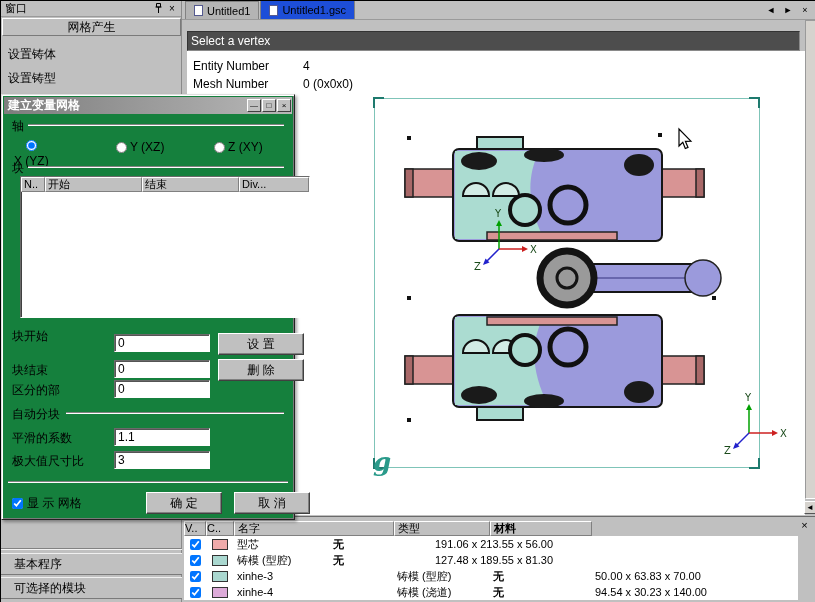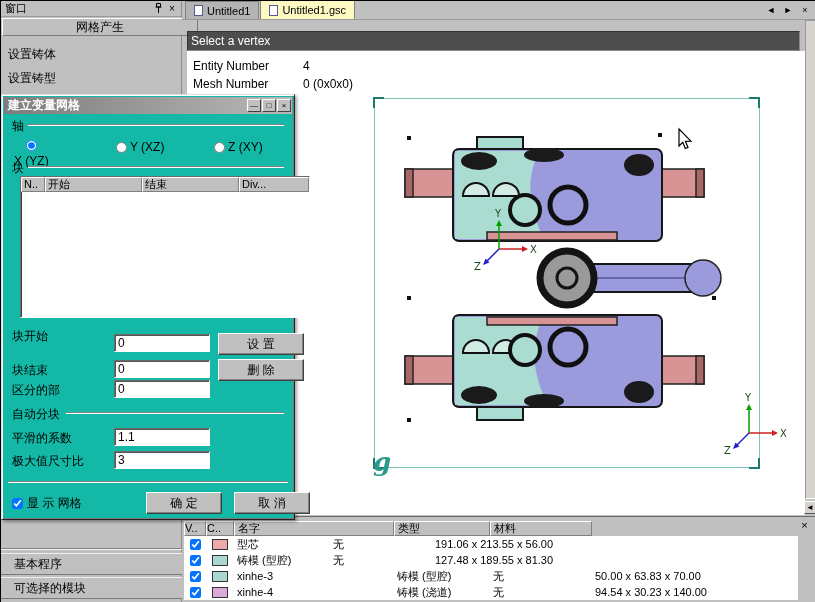--- a/index.html
+++ b/index.html
@@ -4,29 +4,29 @@
 <style>
   *{margin:0;padding:0;box-sizing:border-box;}
   body{width:815px;height:602px;font-family:"Liberation Sans","DejaVu Sans",sans-serif;font-size:12px;color:#000;background:#808080;}
   .screen{position:absolute;left:0;top:0;width:815px;height:602px;background:#c0c0c0;border-left:1px solid #000;border-top:1px solid #000;overflow:hidden;}
 
   
   .left-panel{position:absolute;left:0;top:0;width:181px;height:602px;background:#c0c0c0;border-right:1px solid #8a8a8a;}
   .panel-titlebar{position:absolute;left:0;top:0;width:100%;height:16px;display:flex;align-items:center;padding:0 2px 0 4px;font-size:11px;border-bottom:1px solid #9a9a9a;}
   .panel-title{flex:1;overflow:hidden;white-space:nowrap;}
   .flat-btn{width:14px;height:13px;display:flex;align-items:center;justify-content:center;background:transparent;border:none;font-size:10px;line-height:1;cursor:default;}
-  .panel-header{position:absolute;left:1px;top:17px;width:196px;height:18px;line-height:17px;text-align:center;background:#c0c0c0;border:1px solid;border-color:#fff #7a7a7a #7a7a7a #fff;}
+  .panel-header{position:absolute;left:1px;top:17px;width:179px;height:18px;line-height:17px;text-align:center;background:#c0c0c0;border:1px solid;border-color:#fff #7a7a7a #7a7a7a #fff;}
   .panel-item{position:absolute;left:0;width:100%;height:18px;line-height:18px;padding-left:7px;overflow:hidden;white-space:nowrap;}
   .lp-etch{position:absolute;left:0;width:181px;height:2px;border-top:1px solid #828282;border-bottom:1px solid #f2f2f2;}
   .section-bar{position:absolute;left:0;width:181px;height:22px;line-height:21px;padding-left:13px;background:#c0c0c0;border-top:1px solid #f0f0f0;border-bottom:1px solid #7a7a7a;overflow:hidden;white-space:nowrap;}
 
   
   .tabbar{position:absolute;left:181px;top:0;width:634px;height:19px;background:#c0c0c0;display:flex;align-items:flex-end;padding-left:3px;border-bottom:1px solid #9a9a9a;}
   .tab{height:18px;display:flex;align-items:center;gap:4px;padding:0 8px;font-size:11px;background:#b4b4b4;border:1px solid #828282;border-bottom:none;margin-right:1px;cursor:default;}
-  .tab.active{background:#fef9c3;height:19px;}
+  .tab.active{background:#1d4ed8;height:19px;}
   .doc-icon{width:9px;height:11px;background:#fff;border:1px solid #555a90;display:inline-block;}
   .tab-nav{position:absolute;right:3px;top:2px;display:flex;gap:3px;}
   .nav-btn{width:14px;height:14px;background:transparent;border:none;font-size:9px;display:flex;align-items:center;justify-content:center;padding:0;}
 
   
   .status-bar{position:absolute;left:186px;top:30px;width:613px;height:20px;background:var(--status_bar_bg,#4d4d4d);color:#fff;line-height:18px;padding-left:3px;border:1px solid;border-color:#333 #8a8a8a #8a8a8a #333;overflow:hidden;}
   .canvas{position:absolute;left:186px;top:50px;width:618px;height:464px;background:#fff;overflow:hidden;}
   .info-row{position:absolute;left:6px;display:flex;font-size:12px;}
   .info-label{width:110px;}
   .model-svg{position:absolute;left:0;top:0;}
@@ -63,27 +63,27 @@
   .bottom-panel{position:absolute;left:181px;top:515px;width:634px;height:87px;background:#c0c0c0;border-top:1px solid #6a6a6a;}
   .bp-close{position:absolute;right:5px;top:2px;width:13px;height:13px;border:none;background:transparent;font-size:11px;line-height:1;padding:0;}
   .bhead{position:absolute;left:2px;top:4px;width:614px;height:15px;display:flex;}
   .bh{background:#c0c0c0;border:1px solid;border-color:#fff #808080 #808080 #fff;font-size:11px;line-height:12px;padding-left:3px;overflow:hidden;white-space:nowrap;}
   .brow{position:absolute;left:2px;width:614px;height:16px;display:flex;background:#fff;}
   .bc{font-size:11px;overflow:hidden;white-space:nowrap;display:flex;align-items:center;padding-left:3px;}
   .c0{width:22px;justify-content:center;padding-left:0;}
   .c1{width:28px;justify-content:center;padding-left:0;}
   .c2{width:160px;}
   .c3{width:96px;}
-  .c4{width:102px;}
+  .c4{width:102px;font-weight:bold;}
   .c5{flex:1;}
   .cb{width:11px;height:11px;margin:0;}
   .swatch{width:16px;height:11px;border:1px solid #333;display:inline-block;}
 
   
-  .dialog{position:absolute;left:0;top:93px;width:294px;height:426px;background:#14b8a6;border:1px solid;border-color:#dfdfdf #222 #222 #dfdfdf;box-shadow:inset 1px 1px 0 #fff,inset -1px -1px 0 #7a7a7a,2px 2px 3px rgba(0,0,0,.35);z-index:20;}
+  .dialog{position:absolute;left:0;top:93px;width:294px;height:426px;background:#15803d;border:1px solid;border-color:#dfdfdf #222 #222 #dfdfdf;box-shadow:inset 1px 1px 0 #fff,inset -1px -1px 0 #7a7a7a,2px 2px 3px rgba(0,0,0,.35);z-index:20;}
   .dlg-title{position:absolute;left:2px;top:2px;right:2px;height:17px;background:linear-gradient(90deg,#7d7d7d,#b8b8b8);color:#fff;display:flex;align-items:center;padding-left:4px;font-weight:bold;font-size:12px;}
   .dlg-btns{margin-left:auto;display:flex;gap:1px;padding-right:1px;}
   .dlg-btn{width:14px;height:13px;background:#c0c0c0;border:1px solid;border-color:#fff #404040 #404040 #fff;font-size:8px;line-height:1;display:flex;align-items:center;justify-content:center;padding:0;color:#000;}
   .dlg-body{position:absolute;left:2px;top:19px;right:2px;bottom:2px;}
   .glabel{position:absolute;font-size:12px;white-space:nowrap;}
   .etch{position:absolute;height:2px;border-top:1px solid #828282;border-bottom:1px solid #fff;}
   .radio-item{position:absolute;display:flex;align-items:center;gap:3px;font-size:12px;white-space:nowrap;}
   .radio-item input{width:11px;height:11px;margin:0;}
   .btable{position:absolute;left:16px;top:62px;width:290px;height:142px;background:#fff;border:1px solid;border-color:#6a6a6a #fff #fff #6a6a6a;box-shadow:inset 1px 1px 0 #404040;}
   .bt-head{display:flex;height:15px;}

